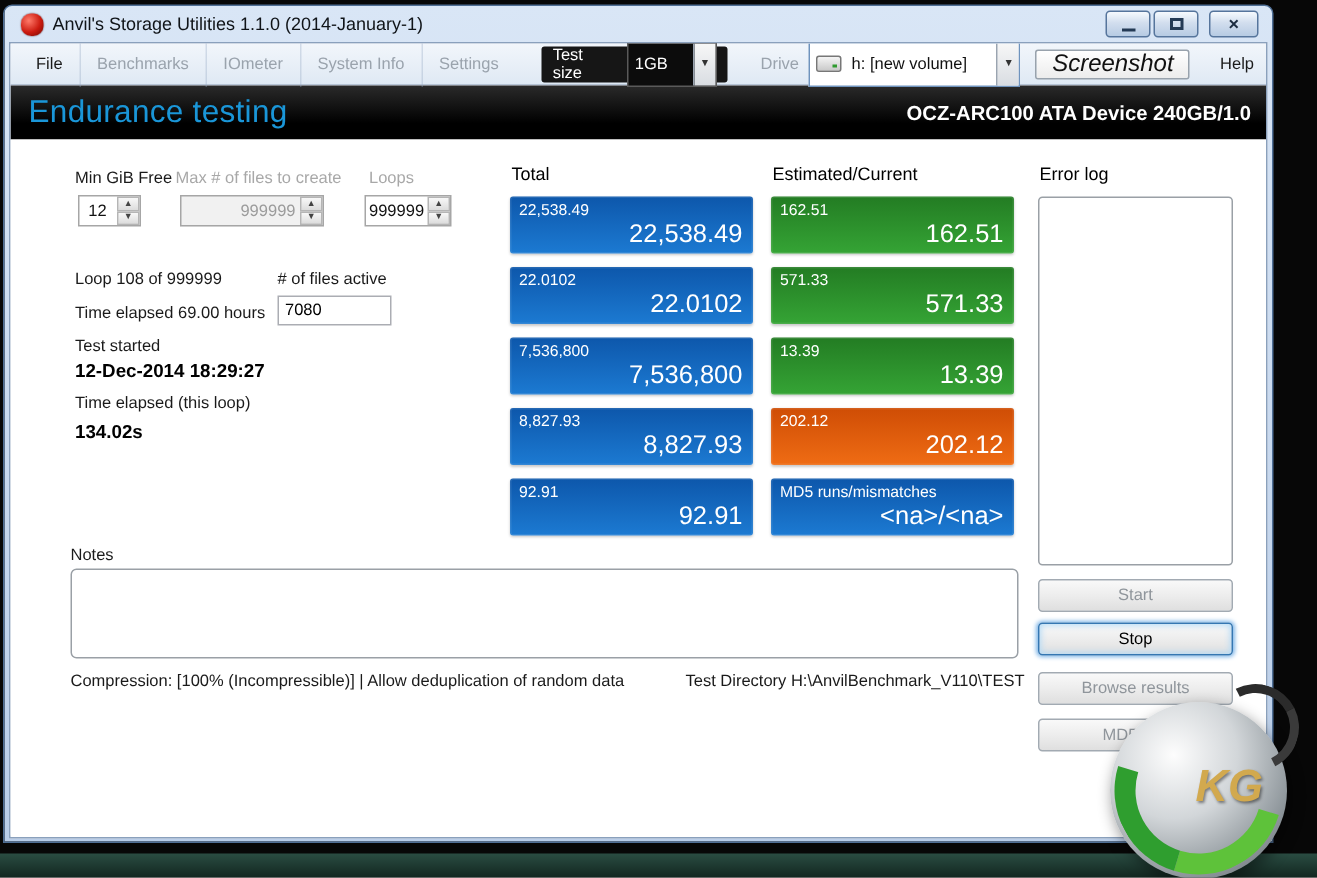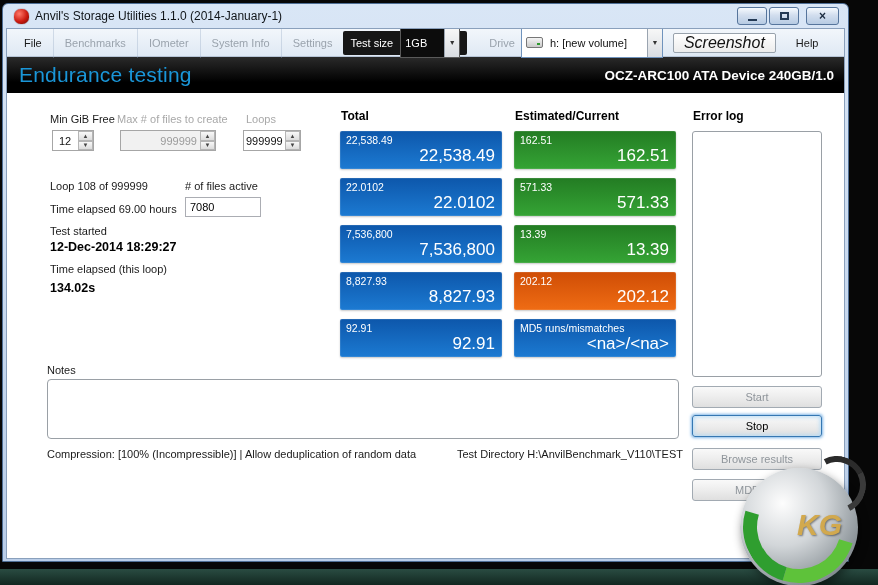--- a/index.html
+++ b/index.html
@@ -25,21 +25,21 @@
 
   .win-body { background:#fff; height:531px; border:1px solid #8aa0bc; overflow:hidden; }
 
   
   .menubar { height:28px; display:flex; align-items:center; padding-left:6px;
              background:linear-gradient(#f2f6fb,#dfe9f4); border-bottom:1px solid #b6c4d6; }
   .menu-item { padding:2px 11px; line-height:26px; color:#9aa3ad; border-right:1px solid rgba(150,170,195,.35); cursor:default; white-space:nowrap; }
   .menu-item.enabled { color:#1a1a1a; }
   .menu-item.noborder { border-right:none; }
   .testsize-panel { display:flex; align-items:center; gap:7px; background:#161616; color:#fff;
-                    border-radius:2px; padding:3px 7px; margin-left:0; height:24px; }
+                    border-radius:2px; padding:3px 7px; margin-left:18px; height:24px; }
   .combo { display:flex; align-items:center; height:30px; border:1px solid #6f93bd; background:#fff; }
   .combo.dark { background:#0c0c0c; border:1px solid #5a5a5a; color:#fff; width:60px; }
   .combo .combo-text { flex:1; padding:0 4px; white-space:nowrap; overflow:hidden; font-size:11px; }
   .combo-btn { width:15px; align-self:stretch; border-left:1px solid #9aa4b0; flex:none;
                background:linear-gradient(#f7f7f7,#d9dde2); display:flex; align-items:center; justify-content:center;
                font-size:7px; color:#333; }
   .drive-combo { width:142px; margin-left:6px; }
   .drive-icon { width:17px; height:11px; margin:0 3px 0 4px; border:1px solid #777; border-radius:2px; flex:none;
                 background:linear-gradient(#f4f4f4,#c9c9c9); position:relative; }
   .drive-icon::after { content:""; position:absolute; right:2px; bottom:2px; width:3px; height:2px; background:#2f9b2f; }
@@ -65,21 +65,21 @@
   .spinner.disabled .spin-value { color:#9b9b9b; }
   .spin-value { flex:1; font-size:11px; padding:4px 3px 0 2px; text-align:right; overflow:hidden; }
   .spin-value.center { text-align:center; }
   .spin-btns { width:15px; flex:none; display:flex; flex-direction:column; }
   .spin-btns span { flex:1; display:flex; align-items:center; justify-content:center; font-size:6px; color:#444;
                     border:1px solid #b5b5b5; background:linear-gradient(#f8f8f8,#dcdcdc); }
   .text-input { position:absolute; border:1px solid #abadb3; background:#fff; font-size:11px; padding:2px 4px;
                 font-family:"Liberation Sans", sans-serif; }
 
   .col { position:absolute; top:16px; }
-  .col h3 { font-size:12px; font-weight:bold; line-height:14px; margin:0 0 8px 1px; color:#000; }
+  .col h3 { font-size:12px; font-weight:normal; line-height:14px; margin:0 0 8px 1px; color:#000; }
   .tile { position:relative; height:38px; margin-bottom:9px; border-radius:2px; color:#fff;
           box-shadow: inset 0 0 0 1px rgba(255,255,255,.10), 0 1px 2px rgba(0,0,0,.22); }
   .tile-label { position:absolute; left:6px; top:3px; font-size:10.5px; }
   .tile-value { position:absolute; right:7px; bottom:3px; font-size:17px; }
   .tile.blue   { background:linear-gradient(#0d57ab,#1c7ad2); }
   .tile.green  { background:linear-gradient(#237c23,#35a435); }
   .tile.orange { background:linear-gradient(#cf4d05,#ef6c14); }
 
   .error-box { width:130px; height:246px; border:1px solid #9aa0a6; border-radius:3px; background:#fff; }
 

